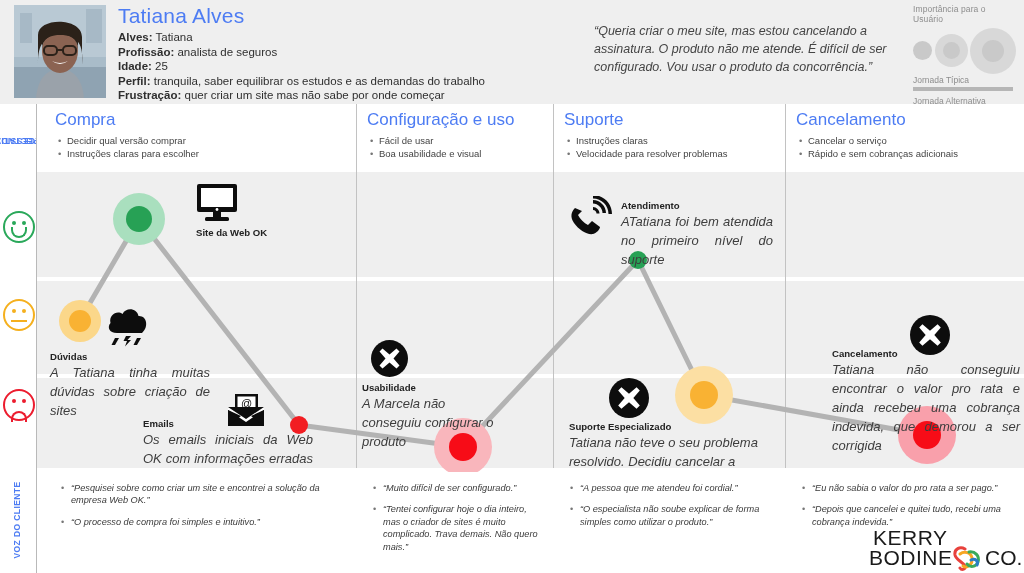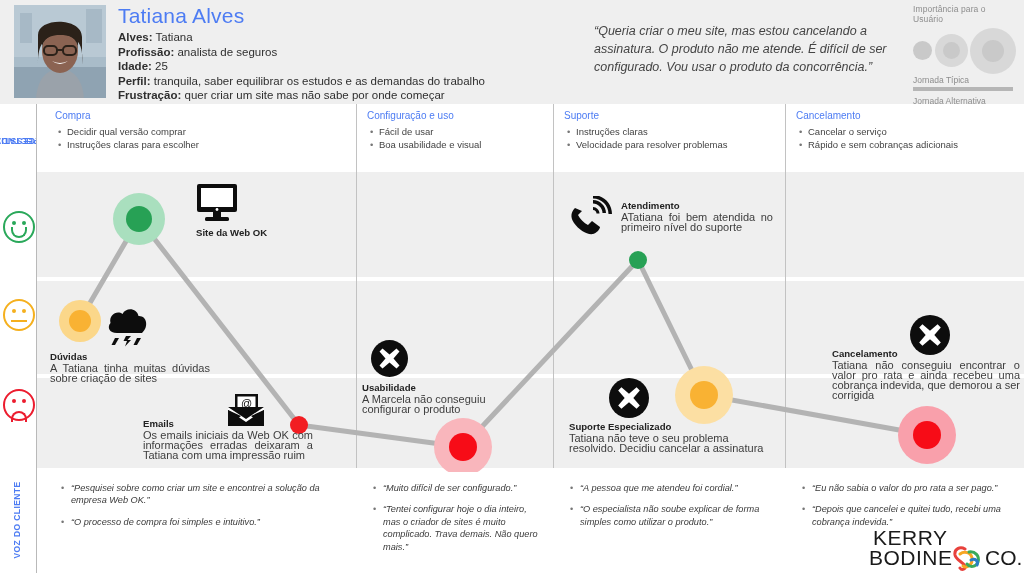--- a/index.html
+++ b/index.html
@@ -33,21 +33,21 @@
   .rail span{display:inline-block;transform:rotate(-90deg);white-space:nowrap;}
   #rail-needs{top:108px;height:66px;}
   #rail-needs span{transform:rotate(-90deg) translateY(0);}
   #rail-voice{top:472px;height:96px;}
 
   .vline{position:absolute;left:36px;top:104px;width:1px;height:469px;background:#b9b9b9;}
 
   
   .needs{position:absolute;left:37px;top:104px;width:987px;height:67px;background:#fff;}
   .needs-col{position:absolute;top:0;height:67px;padding:6px 10px 0 10px;box-sizing:border-box;}
-  .needs-col .ttl{color:#4d7cf3;font-size:10px;margin-bottom:5px;}
+  .needs-col .ttl{color:#4d7cf3;font-size:17px;margin-bottom:5px;}
   .needs-col ul{margin:0;padding-left:12px;list-style:none;}
   .needs-col li{font-size:9.5px;line-height:12.5px;color:#444;position:relative;}
   .needs-col li:before{content:"•";position:absolute;left:-9px;color:#777;}
   .coldiv{position:absolute;width:1px;background:#c2c2c2;}
 
   
   .band{position:absolute;left:37px;width:987px;}
   .band.grey{background:#efefef;}
   .band.white{background:#fff;}
   #band-happy{top:172px;height:105px;}
@@ -76,21 +76,21 @@
 
   
   #journey-svg{position:absolute;left:0;top:0;width:1024px;height:573px;pointer-events:none;}
 
   
   .tp{position:absolute;border-radius:50%;}
 
   
   .moment{position:absolute;width:168px;}
   .moment .mt{font-size:9.6px;font-weight:bold;color:#222;line-height:12px;}
-  .moment .md{font-size:11px;line-height:10px;color:#3d3d3d;text-align:justify;}
+  .moment .md{font-size:13px;line-height:19px;color:#3d3d3d;text-align:justify;font-style:italic;}
   .icon{position:absolute;}
 
   
   .voice{position:absolute;left:37px;top:472px;width:987px;height:86px;background:#fff;}
   .voice-col{position:absolute;top:0;height:86px;padding:10px 12px 0 14px;box-sizing:border-box;}
   .voice-col ul{margin:0;padding-left:12px;list-style:none;}
   .voice-col li{font-size:9.2px;line-height:12.4px;color:#3a3a3a;font-style:italic;
         position:relative;margin-bottom:9px;text-align:left;}
   .voice-col li:before{content:"•";position:absolute;left:-10px;color:#777;font-style:normal;}
 

